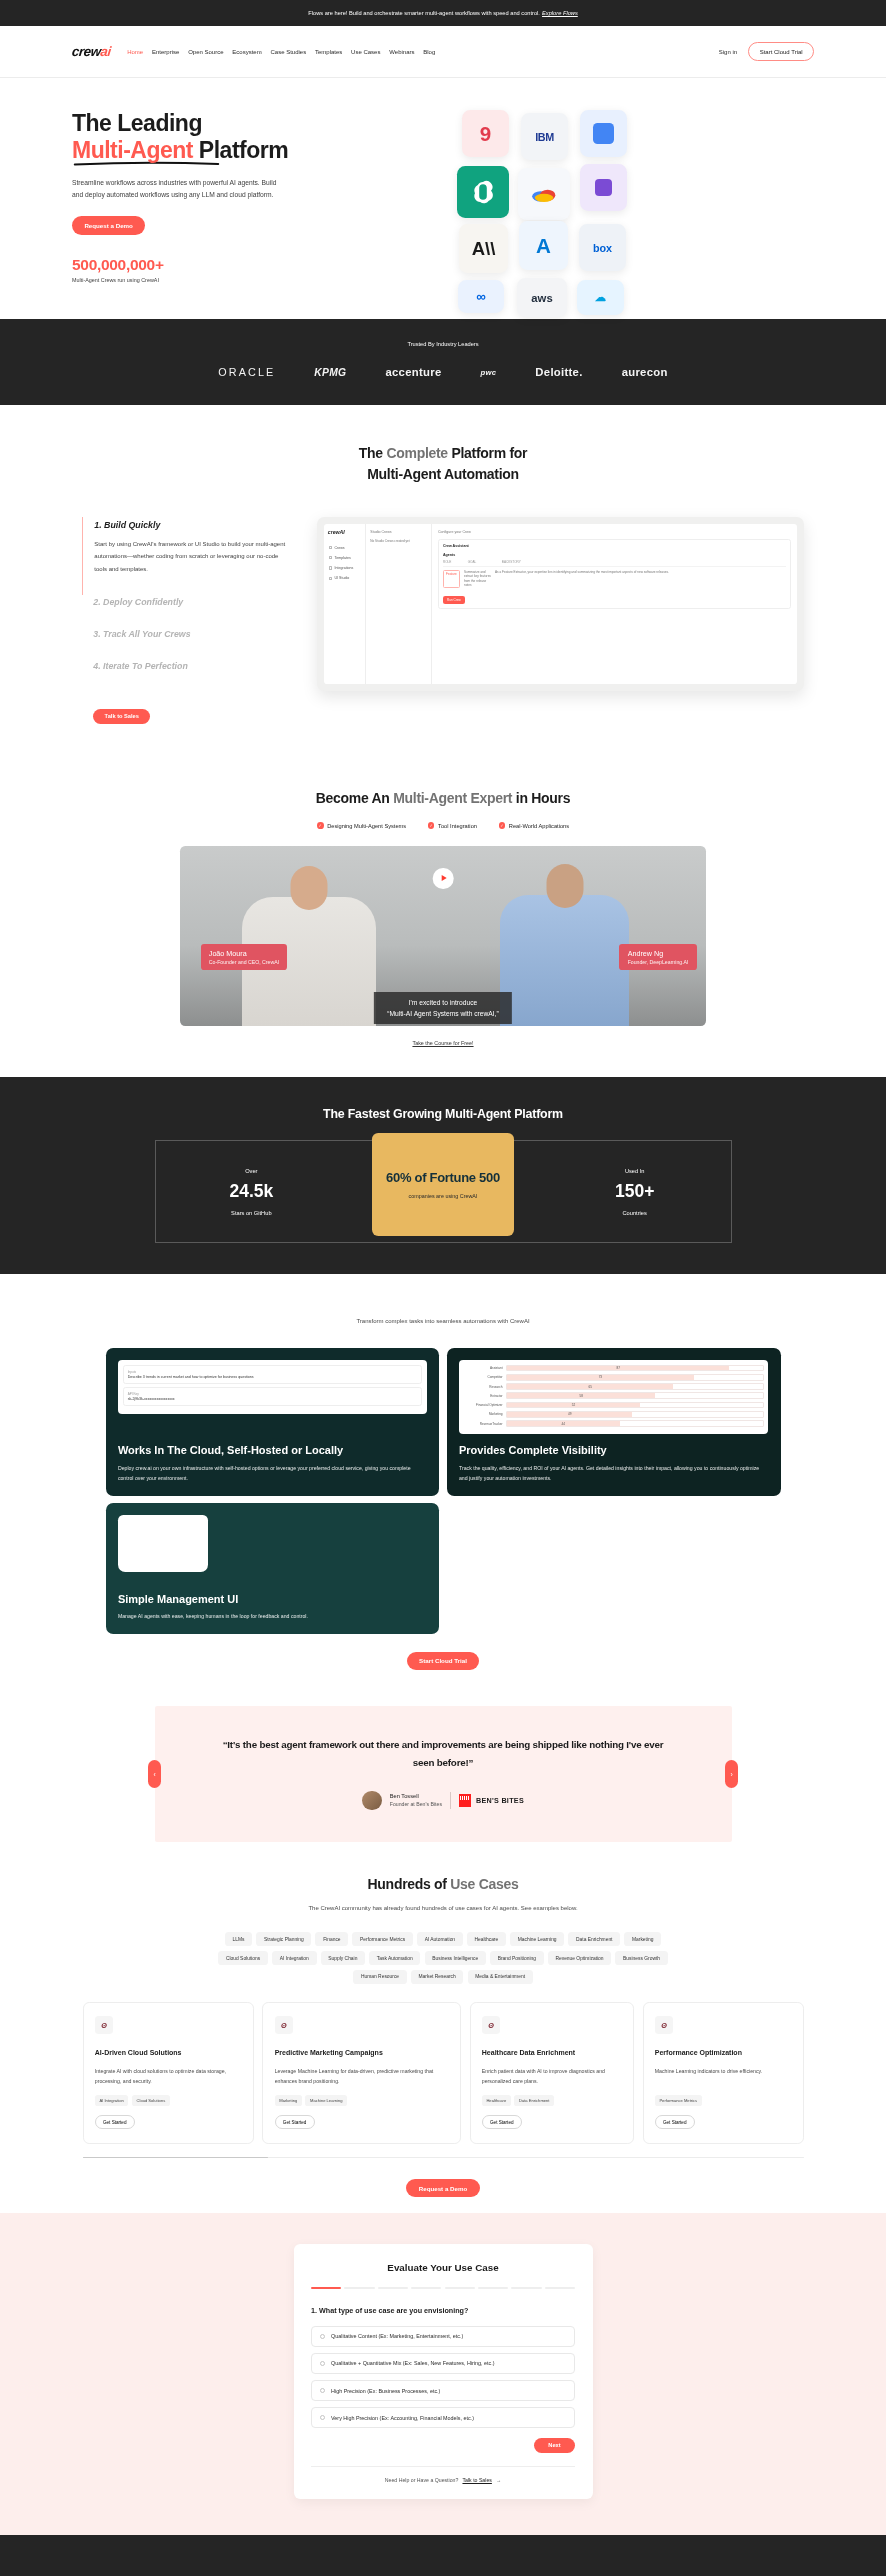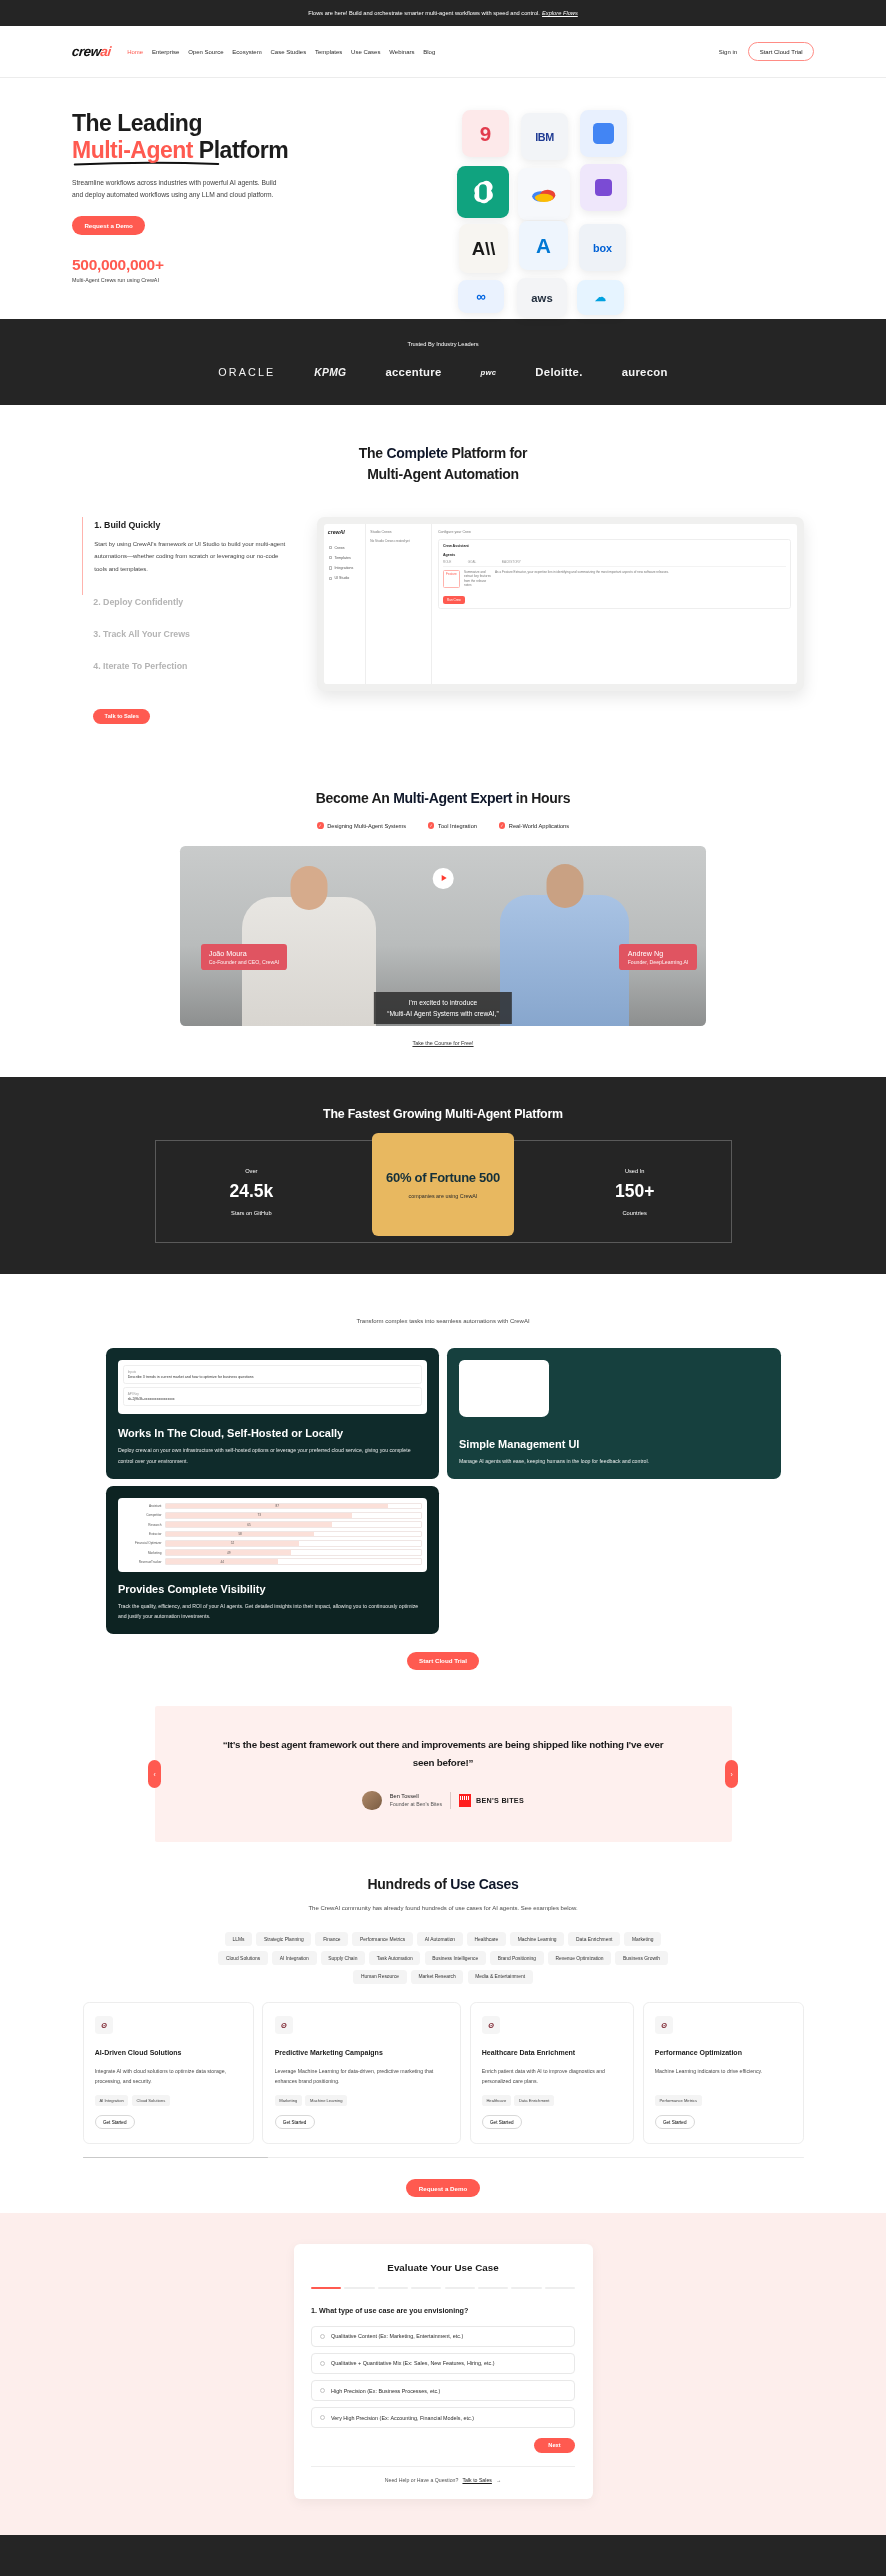--- a/index.html
+++ b/index.html
@@ -51,30 +51,30 @@
   .trusted-row { display:flex; justify-content:center; align-items:center; gap:39px;
     color:#fff; }
   .tl { font-size:11.3px; font-weight:bold; letter-spacing:0.3px; opacity:.95; }
   .tl.thin { font-weight:300; letter-spacing:2.1px; font-size:10.8px; }
   .tl.it { font-style:italic; font-size:10.3px; }
   .tl.sm { font-size:7.7px; font-style:italic; }
 
   
   .sec-h { font-size:14px; font-weight:bold; text-align:center; line-height:1.5;
     letter-spacing:-0.3px; }
-  .sec-h .hl { color:#0f172a; }
+  .sec-h .hl { color:#737373; }
   .sec-sub { text-align:center; font-size:6px; color:#4a4a4a; margin-top:8.2px; line-height:1.9; }
 
   
   .platform { padding:38px 0 36px; }
   .plat-body { display:flex; gap:29px; margin-top:32px; padding:0 82px; align-items:flex-start; }
   .acc { width:206px; }
   .acc-item { padding:2.1px 0 19.6px 11.3px; }
   .acc-item.open { border-left:1.5px solid #ffb3ad; }
-  .acc-title { font-size:8.8px; font-weight:bold; color:#1c1c1c; }
+  .acc-title { font-size:8.8px; font-weight:bold; color:#1c1c1c;font-style:italic; }
   .acc-item:not(.open) .acc-title { color:#b4b4b4; font-weight:600; }
   .acc-desc { font-size:6px; color:#444; line-height:2.1; margin-top:8.2px; }
   .acc-cta { background:#ff5a50; color:#fff; border:none; border-radius:10.3px;
     padding:4.6px 11.3px; font-size:5.7px; font-weight:bold; cursor:pointer; margin-top:18.5px;
     margin-left:11.3px; }
 
   .device { flex:1; background:#f0f0ef; border-radius:7.2px; padding:6.7px;
     box-shadow:0 5.2px 15.5px rgba(0,0,0,.10); }
   .dev-screen { background:#fff; border-radius:3.1px; height:160px; display:flex;
     overflow:hidden; font-size:3.6px; }
@@ -468,28 +468,20 @@
               <div class="lbl">API Key</div>
               <div>sk-2j9k3k-xxxxxxxxxxxxxxxxx</div>
             </div>
           </div>
         </div>
         <h3>Works In The Cloud, Self-Hosted or Locally</h3>
         <p>Deploy crew.ai on your own infrastructure with self-hosted options or leverage your preferred cloud service, giving you complete control over your environment.</p>
       </div>
 
 
-      <div class="fcard c">
-        <div class="art">
-          <div style="width:90px;height:57px;background:#fff;border-radius:5.2px 5.2px 7.2px 7.2px;"></div>
-        </div>
-        <h3>Simple Management UI</h3>
-        <p>Manage AI agents with ease, keeping humans in the loop for feedback and control.</p>
-      </div>
-
       <div class="fcard d">
         <div class="art">
           <div class="bar-list">
             <div class="bar-row">
                 <span class="bar-name">Assistant</span>
                 <span class="bar-track">
                   <span class="bar-fill" style="width:87%">87</span>
                 </span>
               </div>
             <div class="bar-row">
@@ -525,20 +517,28 @@
             <div class="bar-row">
                 <span class="bar-name">RevenueTracker</span>
                 <span class="bar-track">
                   <span class="bar-fill" style="width:44%">44</span>
                 </span>
               </div>
           </div>
         </div>
         <h3>Provides Complete Visibility</h3>
         <p>Track the quality, efficiency, and ROI of your AI agents. Get detailed insights into their impact, allowing you to continuously optimize and justify your automation investments.</p>
+      </div>
+
+      <div class="fcard c">
+        <div class="art">
+          <div style="width:90px;height:57px;background:#fff;border-radius:5.2px 5.2px 7.2px 7.2px;"></div>
+        </div>
+        <h3>Simple Management UI</h3>
+        <p>Manage AI agents with ease, keeping humans in the loop for feedback and control.</p>
       </div>
 
     </div>
     <div class="center-cta">
       <button class="btn-primary" style="margin-top:0">Start Cloud Trial</button>
     </div>
   </div>
 
   <div class="testi">
     <div class="arw l">‹</div>

